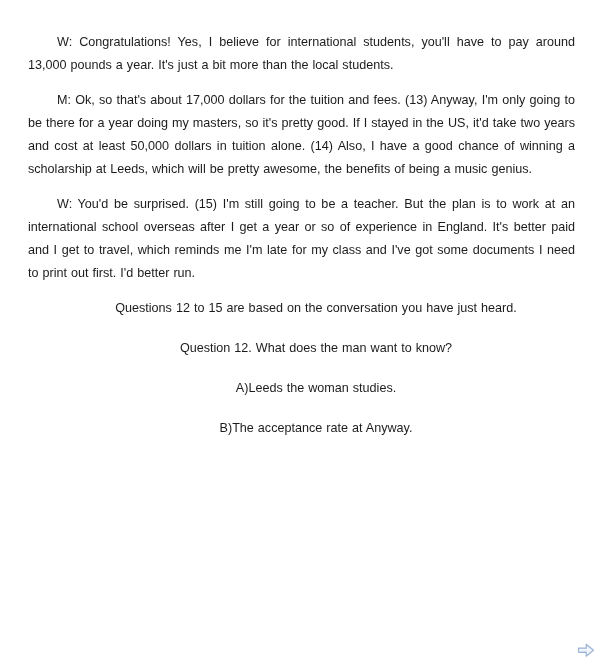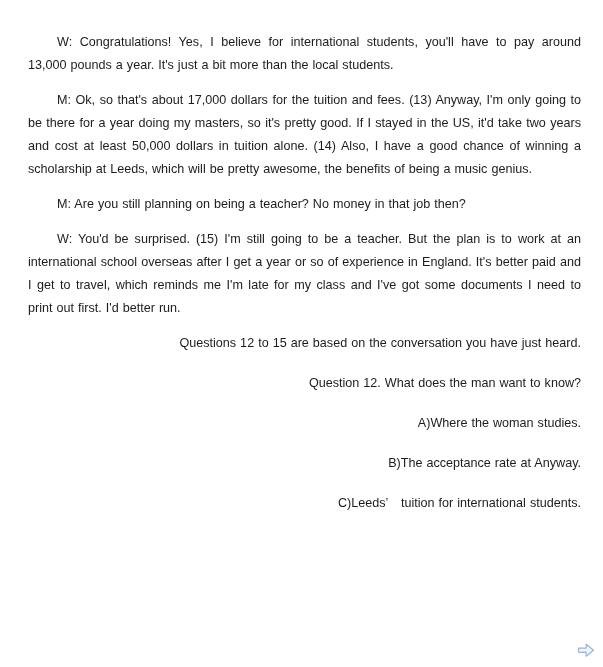--- a/index.html
+++ b/index.html
@@ -15,33 +15,33 @@
     font-family: "Liberation Sans", "DejaVu Sans", sans-serif;
     color: #1c1c1c;
   }
   .page {
     position: absolute;
     top: 0;
     left: 0;
     width: 603px;
     height: 667px;
     box-sizing: border-box;
-    padding: 31px 22px 0 28px;
+    padding: 31px 28px 0 28px;
     background: #ffffff;
   }
   .para {
     font-size: 12.6px;
     line-height: 23px;
     text-indent: 29px;
     text-align: justify;
     margin: 0 0 12px 0;
     word-spacing: 0.5px;
   }
   .para.q {
-    text-align: right;
+    text-align: center;
     margin-bottom: 17px;
   }
   .para.q-first {
     margin-top: 5px;
   }
   .page-nav {
     position: absolute;
     right: 6px;
     bottom: 7px;
     width: 22px;
@@ -54,26 +54,24 @@
   .page-nav svg {
     display: block;
   }
 </style>
 </head>
 <body>
 
 <div class="page">
   <p class="para">W: Congratulations! Yes, I believe for international students, you'll have to pay around 13,000 pounds a year. It's just a bit more than the local students.</p>
   <p class="para">M: Ok, so that's about 17,000 dollars for the tuition and fees. (13) Anyway, I'm only going to be there for a year doing my masters, so it's pretty good. If I stayed in the US, it'd take two years and cost at least 50,000 dollars in tuition alone. (14) Also, I have a good chance of winning a scholarship at Leeds, which will be pretty awesome, the benefits of being a music genius.</p>
-  <p class="para">M: Are you still planning on being a teacher? No money in that job then?</p>
   <p class="para">W: You'd be surprised. (15) I'm still going to be a teacher. But the plan is to work at an international school overseas after I get a year or so of experience in England. It's better paid and I get to travel, which reminds me I'm late for my class and I've got some documents I need to print out first. I'd better run.</p>
   <p class="para q q-first">Questions 12 to 15 are based on the conversation you have just heard.</p>
   <p class="para q">Question 12. What does the man want to know?</p>
-  <p class="para q">A)Where the woman studies.</p>
+  <p class="para q">A)Leeds the woman studies.</p>
   <p class="para q">B)The acceptance rate at Anyway.</p>
-  <p class="para q">C)Leeds’ tuition for international students.</p>
 </div>
 
 <div class="page-nav" title="">
   <svg width="20" height="18" viewBox="0 0 20 18">
     <path d="M2.5 7.2 L10.2 7.2 L10.2 3.2 L17.5 9.2 L10.2 15.2 L10.2 11.2 L3.2 11.4 Q2.5 11.4 2.6 10.6 Z" fill="#f0f5fc" stroke="#9db3d6" stroke-width="1.2" stroke-linejoin="round"></path>
   </svg>
 </div>
 
 </body></html>

